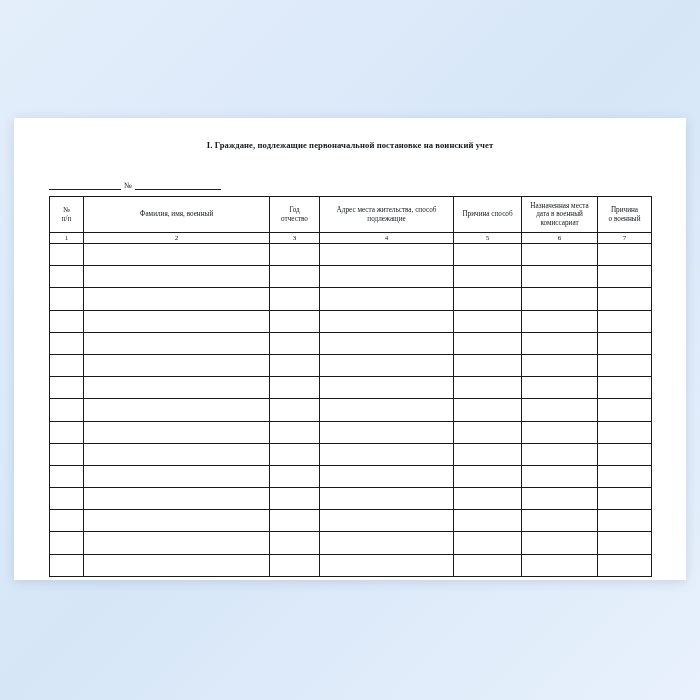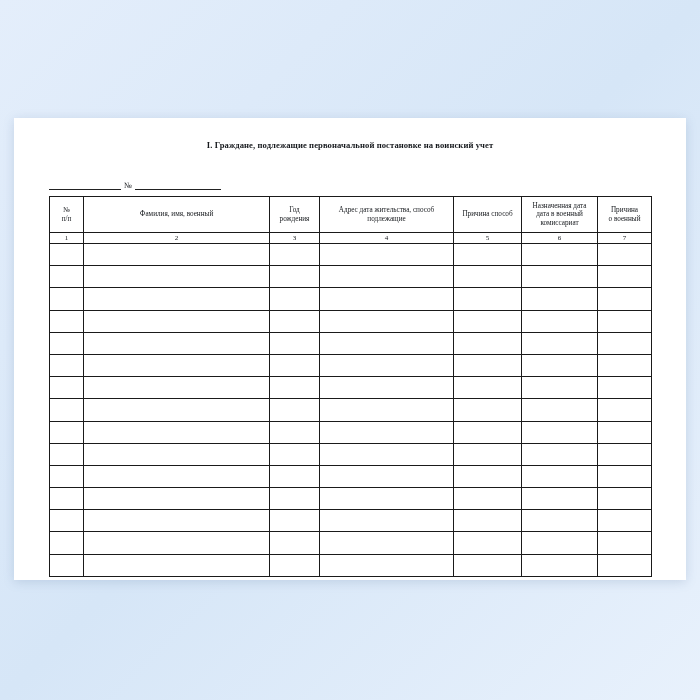--- a/index.html
+++ b/index.html
@@ -133,31 +133,31 @@
         <tr>
           <th class="c1">
             <div>№</div>
             <div>п/п</div>
           </th>
           <th>
             <div>Фамилия, имя, военный</div>
           </th>
           <th>
             <div>Год</div>
-            <div>рождения</div>
-          </th>
-          <th>
-            <div>Адрес дата жительства, способ</div>
+            <div>отчество</div>
+          </th>
+          <th>
+            <div>Адрес места жительства, способ</div>
             <div>подлежащие</div>
           </th>
           <th>
             <div>Причина способ</div>
           </th>
           <th>
-            <div>Назначенная дата</div>
+            <div>Назначенная места</div>
             <div>дата в военный</div>
             <div>комиссариат</div>
           </th>
           <th>
             <div>Причина</div>
             <div>о военный</div>
           </th>
         </tr>
         <tr class="numrow">
           <td>1</td>

